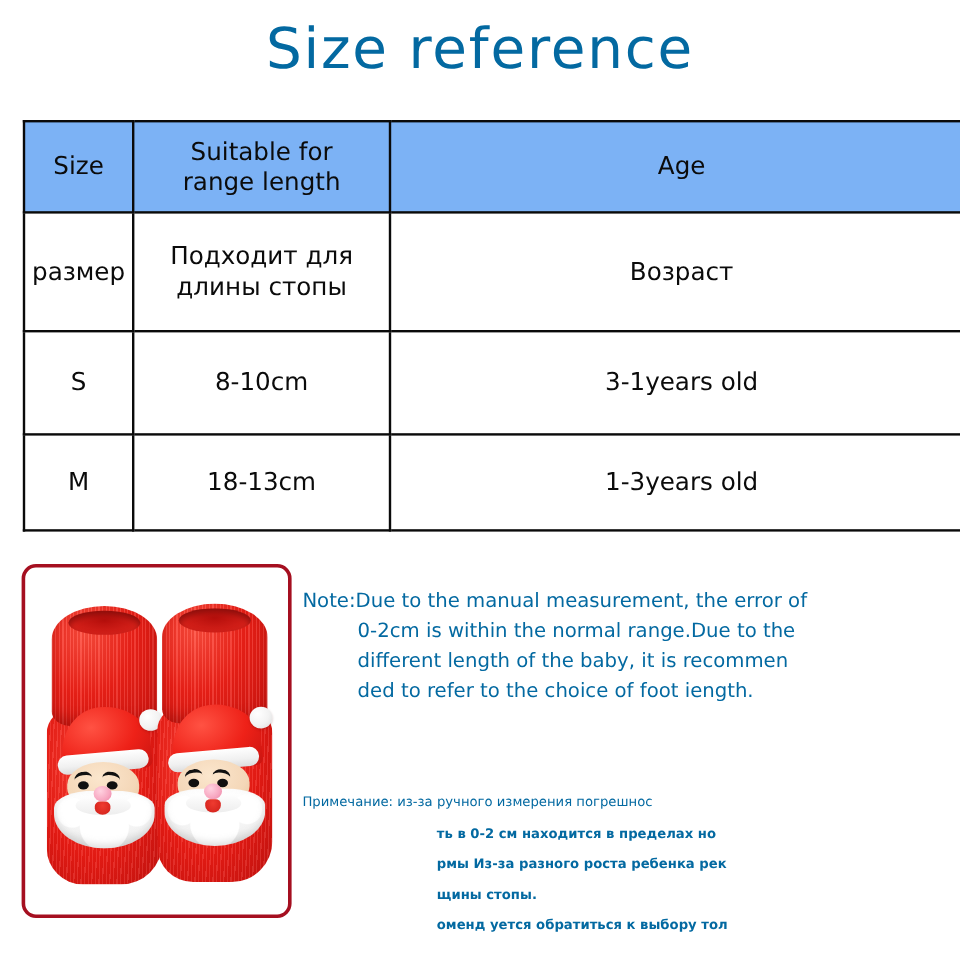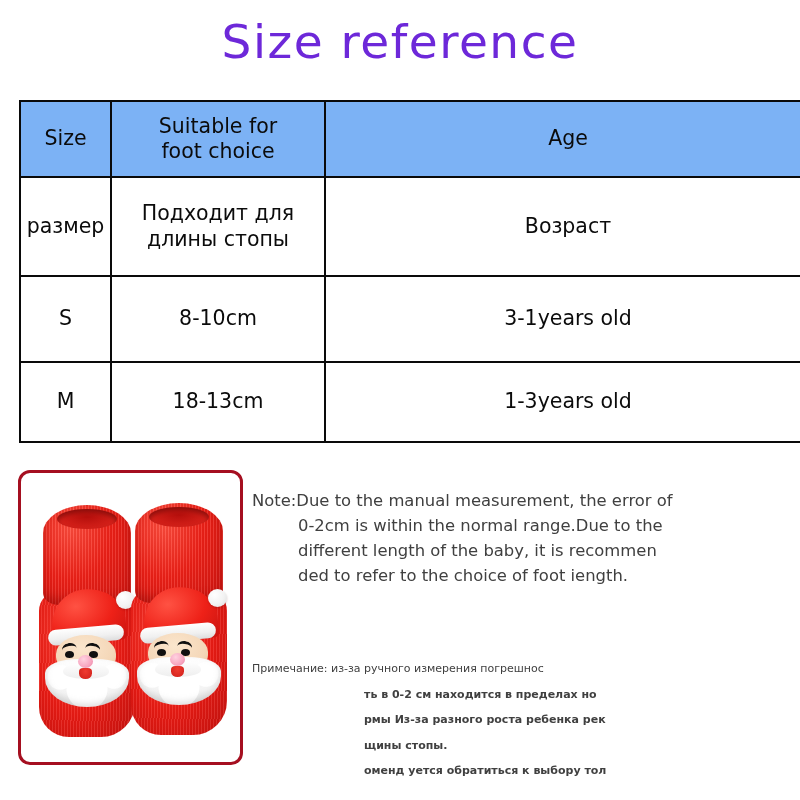--- a/index.html
+++ b/index.html
@@ -19,21 +19,21 @@
   .page-title {
     position: absolute;
     left: 0;
     top: 12px;
     width: 800px;
     text-align: center;
     font-family: "DejaVu Sans", sans-serif;
     font-size: 47px;
     line-height: 60px;
     letter-spacing: 1.5px;
-    color: #6d28d9;
+    color: #0369a1;
     font-weight: 400;
     white-space: nowrap;
   }
 
   
   .size-table {
     position: absolute;
     left: 19px;
     top: 100px;
     width: 791px;
@@ -198,21 +198,21 @@
     left: 18px; top: 74px;
     width: 46px; height: 16px;
     background: linear-gradient(180deg,#ffffff 0%, #ededed 100%);
     border-radius: 50% 50% 46% 46%;
     opacity: .96;
   }
 
   
   .note {
     position: absolute;
-    color: #404040;
+    color: #0369a1;
     font-family: "DejaVu Sans", sans-serif;
   }
   .note-en {
     left: 252px;
     top: 488px;
     width: 544px;
     font-size: 16.4px;
     line-height: 25px;
   }
   .note-ru {
@@ -236,21 +236,21 @@
   <colgroup>
     <col class="col-size">
     <col class="col-foot">
     <col class="col-age">
   </colgroup>
   <tbody>
     <tr class="row-head">
       <td class="cell-blue">Size</td>
       <td class="cell-blue">
         <span class="two-line">Suitable for</span>
-        <span class="two-line">foot choice</span>
+        <span class="two-line">range length</span>
       </td>
       <td class="cell-blue">Age</td>
     </tr>
 
     <tr class="row-ru">
       <td class="cell-blue">размер</td>
       <td>
         <span class="two-line">Подходит для</span>
         <span class="two-line">длины стопы</span>
       </td>

